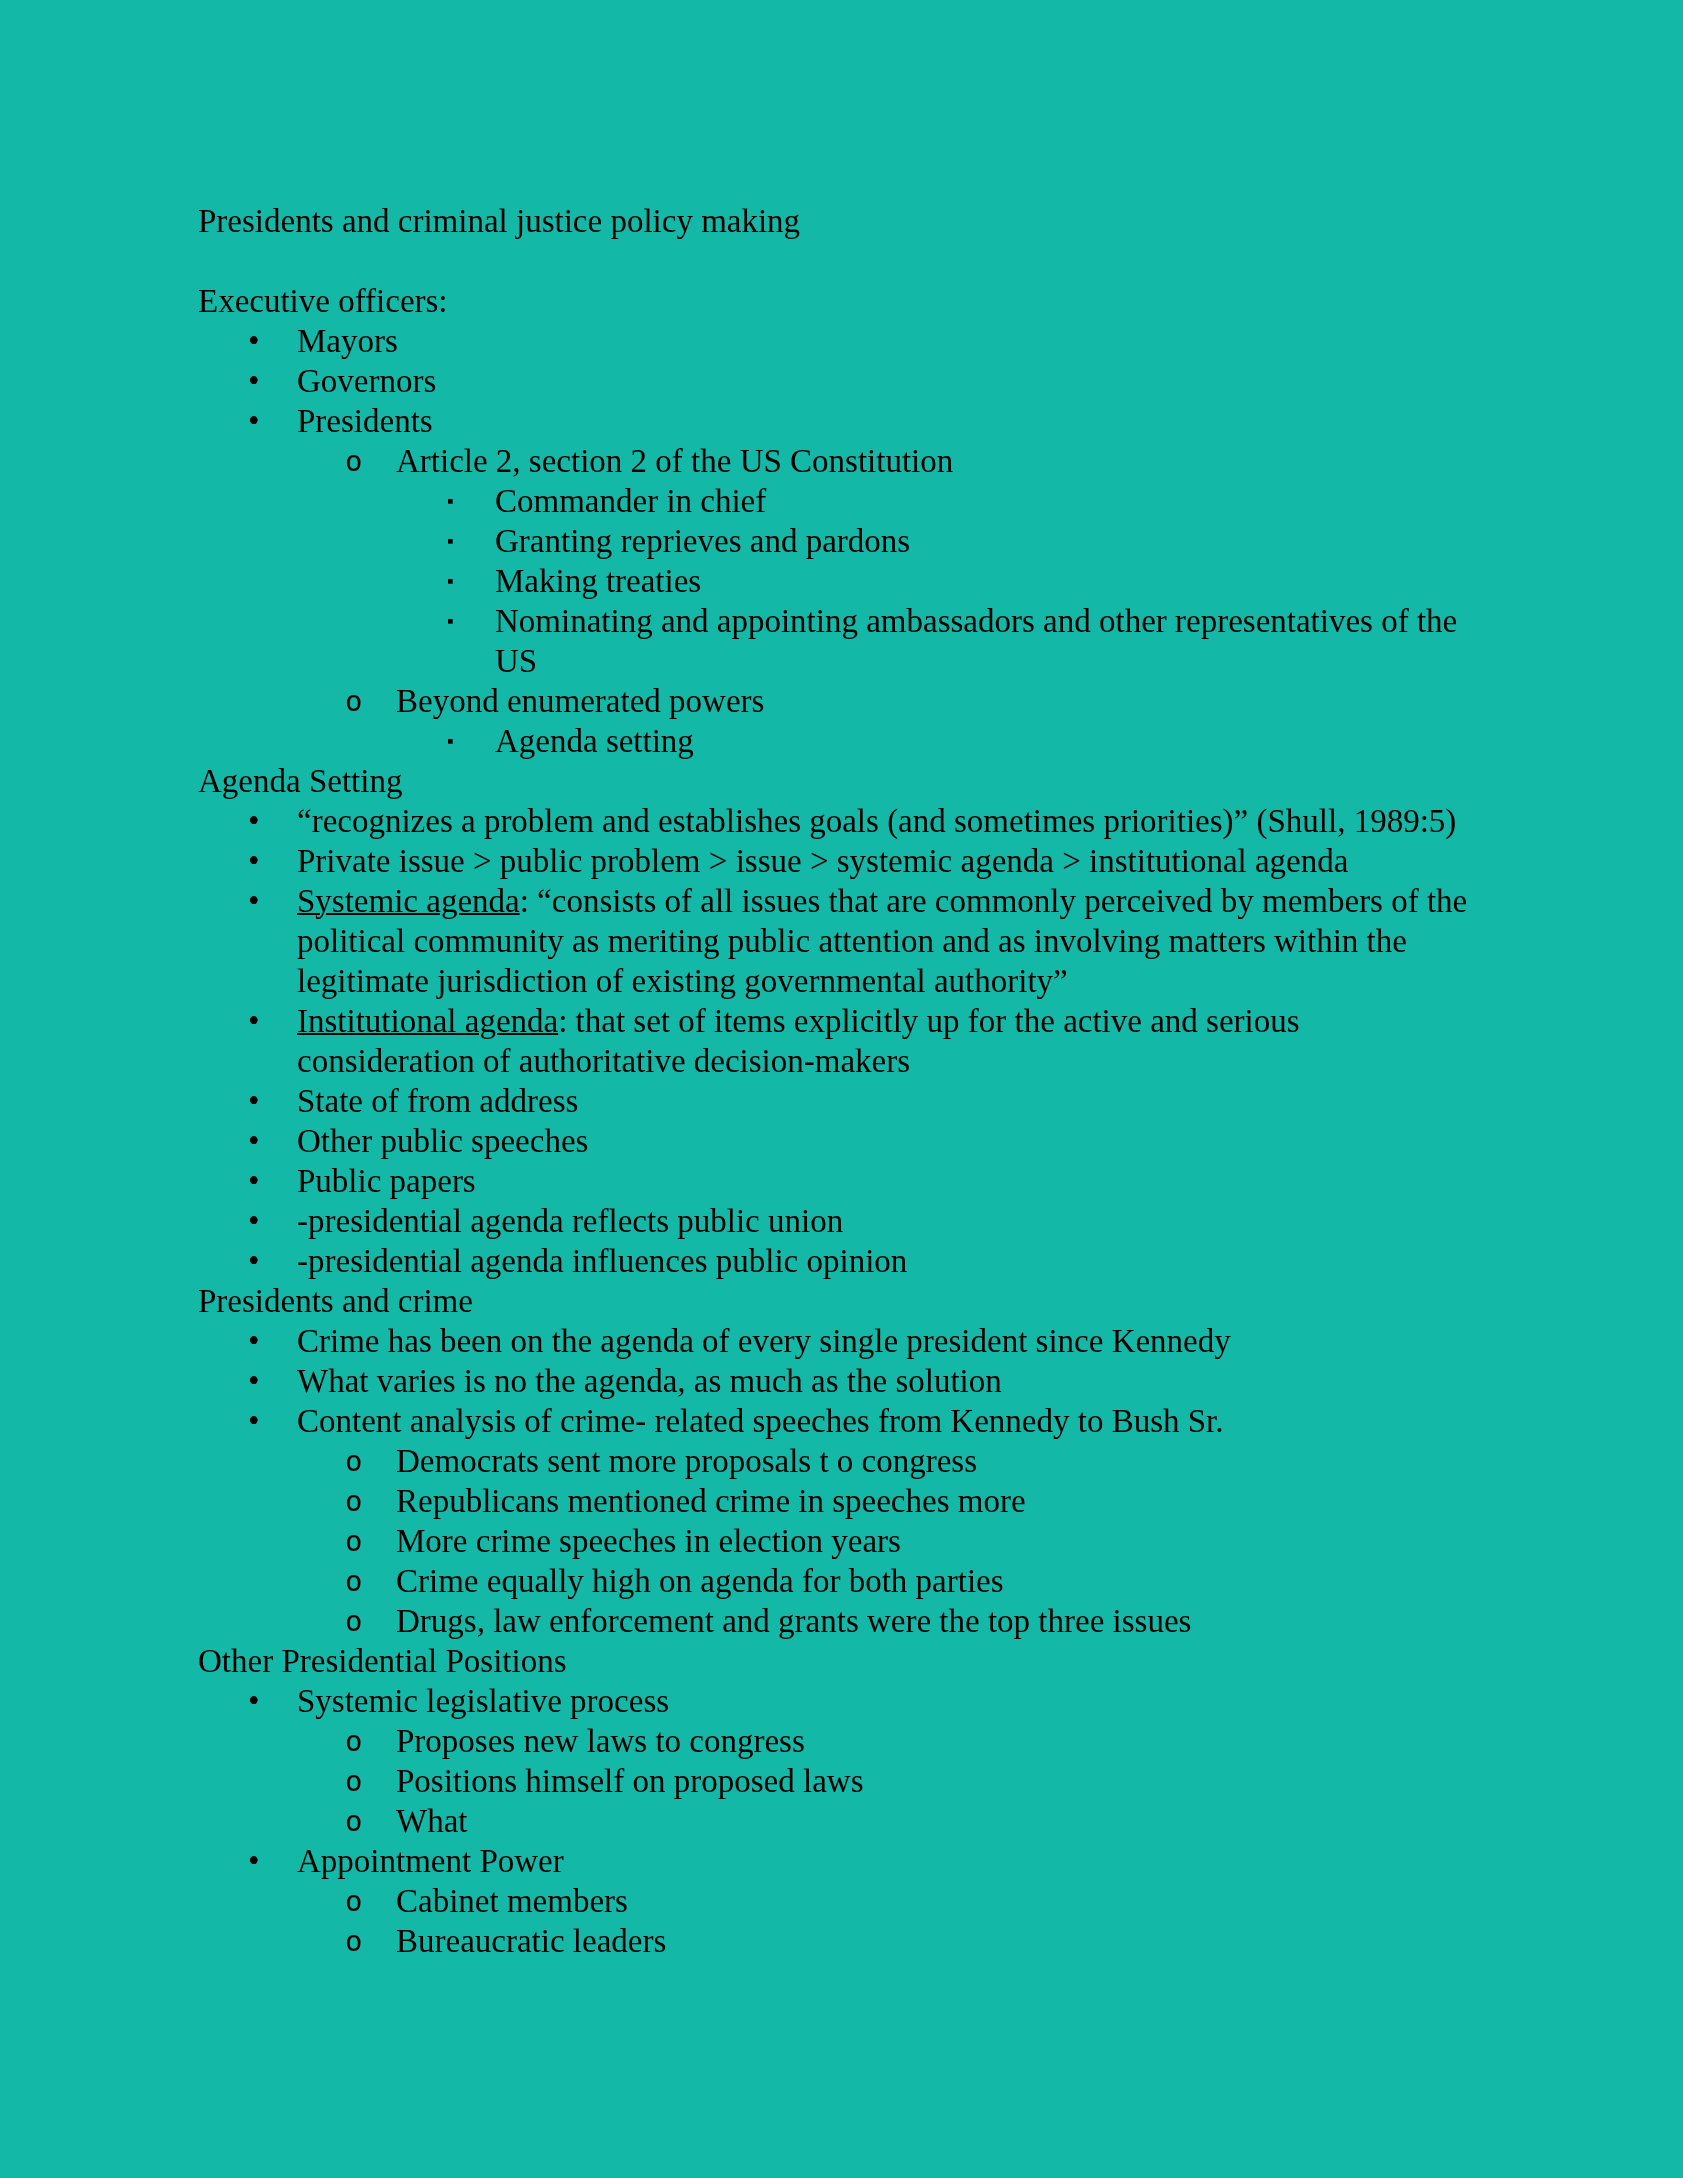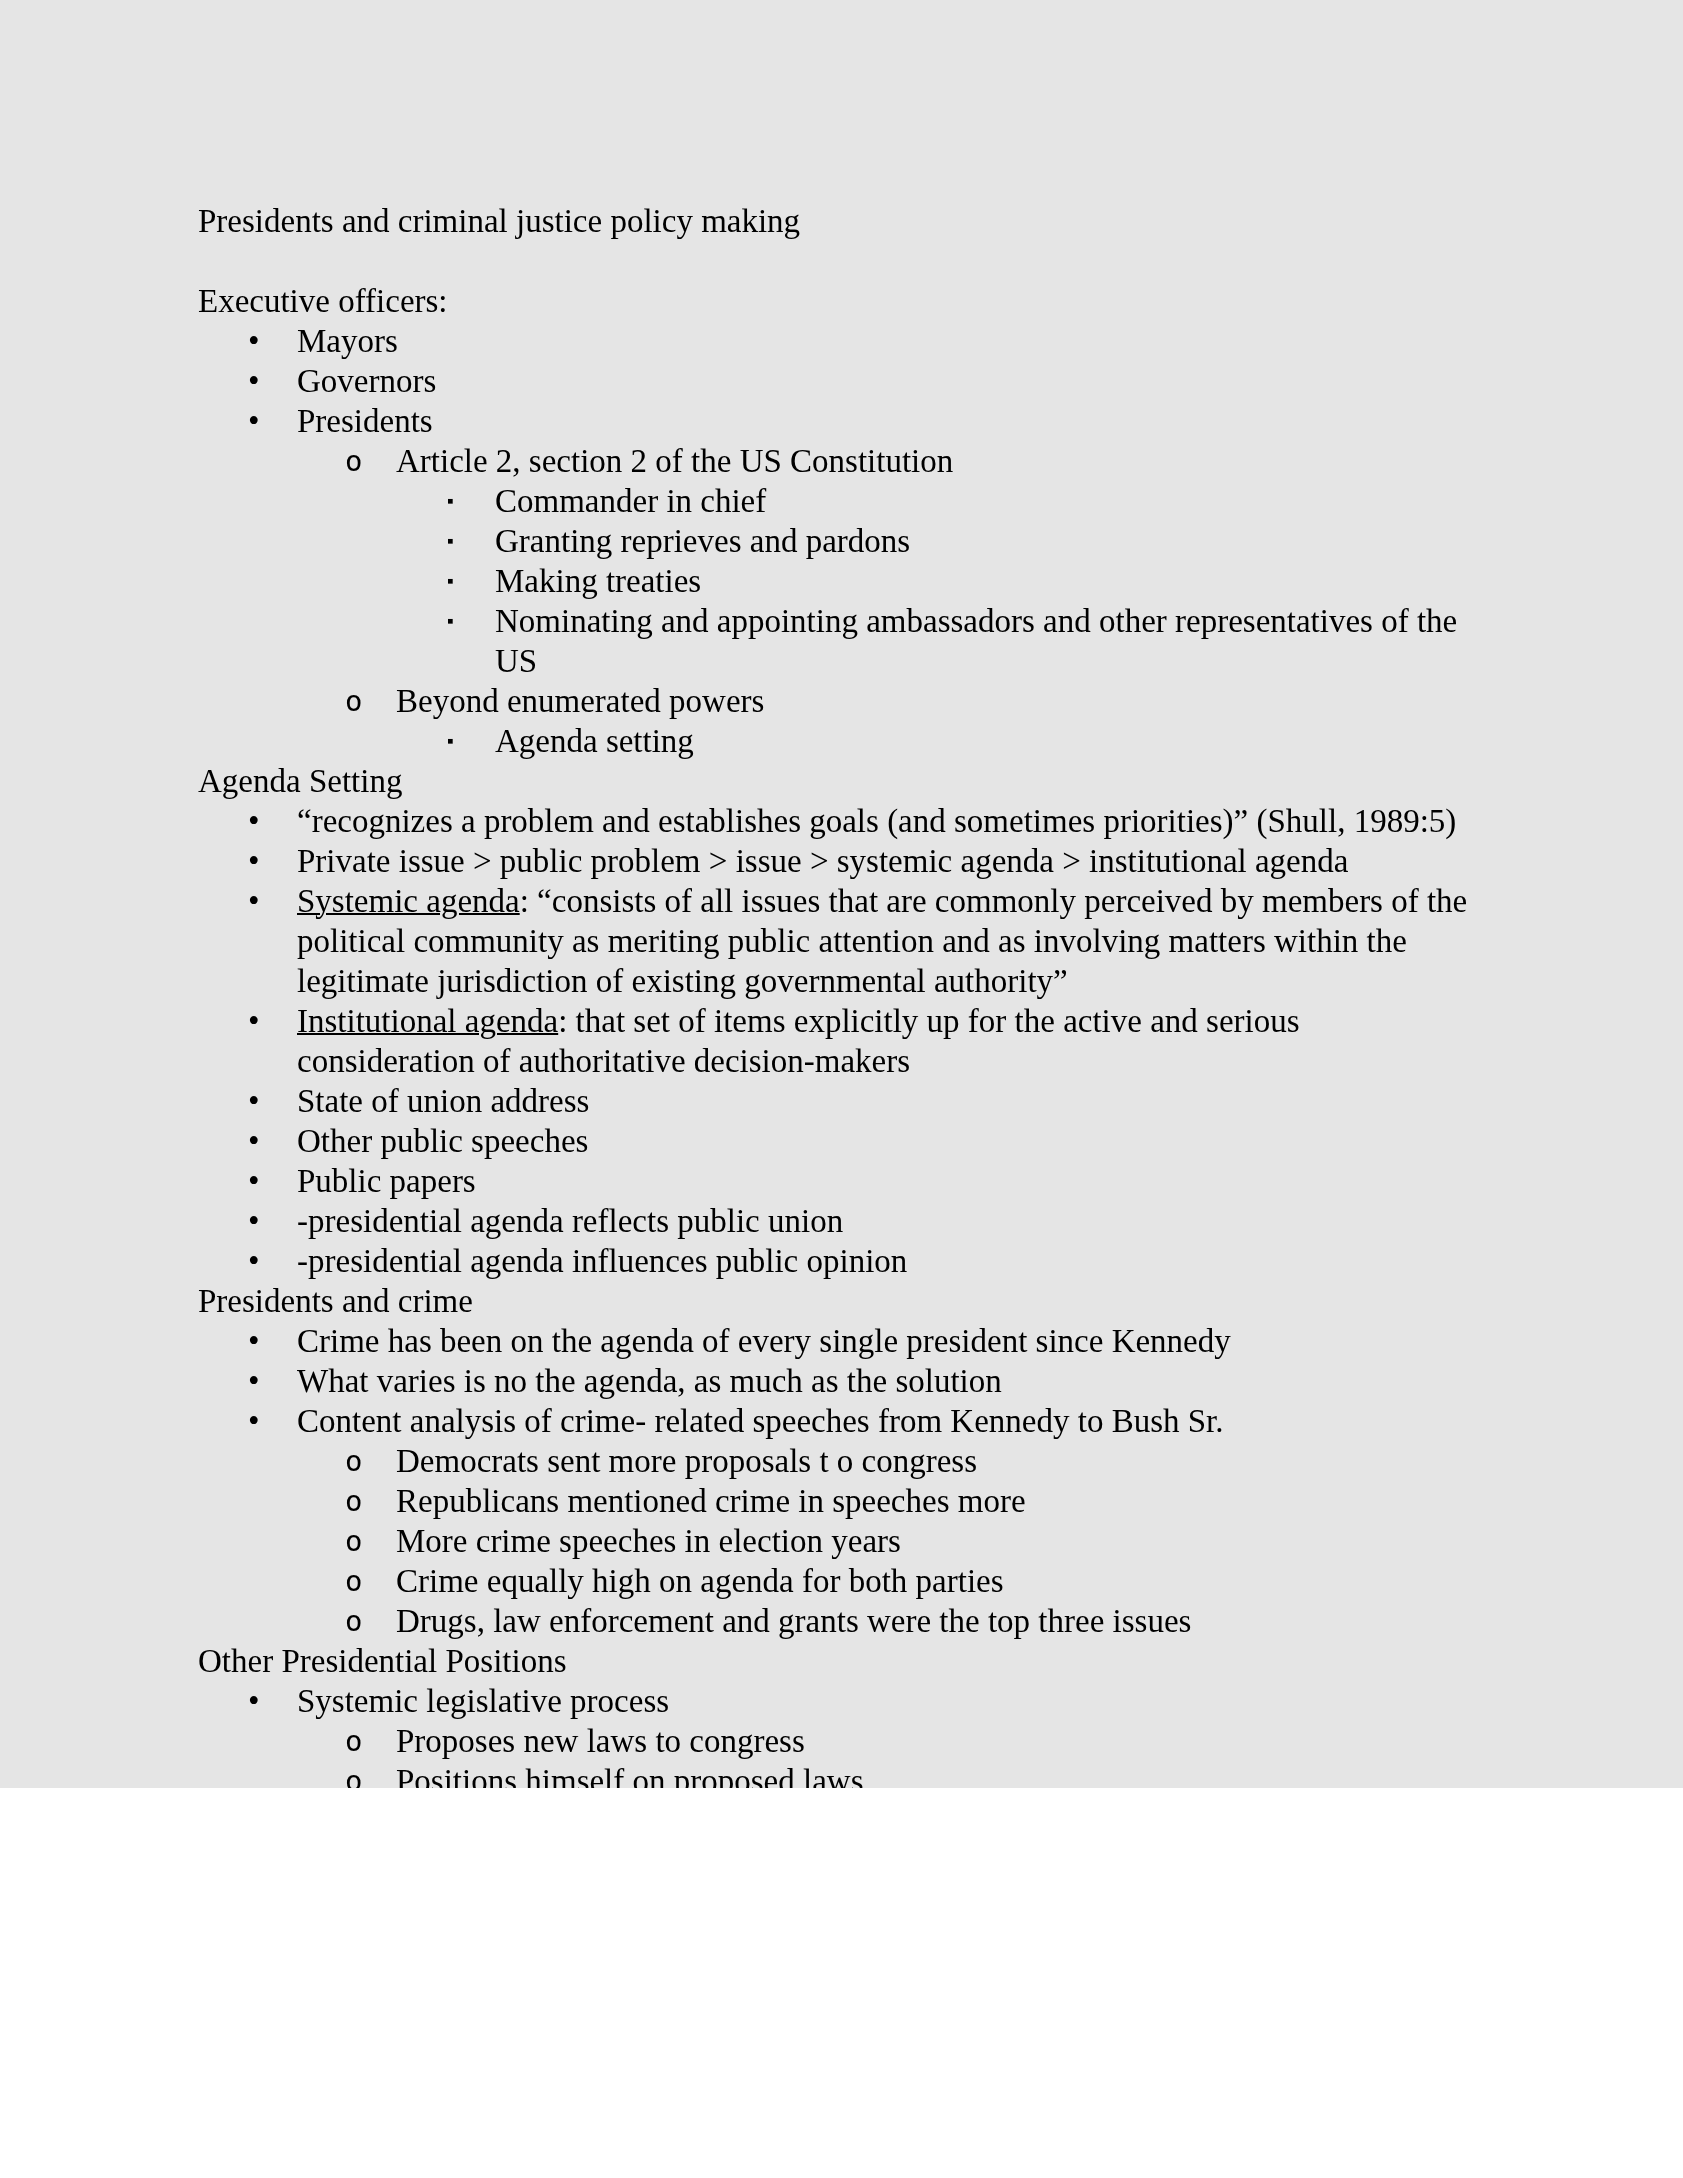--- a/index.html
+++ b/index.html
@@ -1,20 +1,20 @@
 <!DOCTYPE html>
 <html><head>
 <meta charset="utf-8">
 <style>
   html, body { margin: 0; padding: 0; background: #ffffff; }
   .page {
     position: relative;
     width: 1683px;
-    height: 1788px;
-    background: #e5e5e5;
+    height: 2178px;
+    background: #14b8a6;
     font-family: "Liberation Serif", serif;
     font-size: 33px;
     line-height: 40px;
     color: #000000;
     overflow: hidden;
   }
   .content {
     position: absolute;
     left: 198px;
     top: 201px;
@@ -56,21 +56,21 @@
     <div class="line b3"><span class="mk mk-square">▪</span><span>Nominating and appointing ambassadors and other representatives of the US</span></div>
     <div class="line b2"><span class="mk mk-circle">o</span><span>Beyond enumerated powers</span></div>
     <div class="line b3"><span class="mk mk-square">▪</span><span>Agenda setting</span></div>
 
     <div class="line"><span>Agenda Setting</span></div>
     <div class="line b1"><span class="mk mk-disc">•</span><span>“recognizes a problem and establishes goals (and sometimes priorities)” (Shull, 1989:5)</span></div>
     <div class="line b1"><span class="mk mk-disc">•</span><span>Private issue &gt; public problem &gt; issue &gt; systemic agenda &gt; institutional agenda</span></div>
     <div class="line b1"><span class="mk mk-disc">•</span><span><span class="u">Systemic agenda</span><span>: “consists of all issues that are commonly perceived by members of the political community as meriting public attention and as involving matters within the legitimate jurisdiction of existing governmental authority”</span></span></div>
     <div class="line b1"><span class="mk mk-disc">•</span><span><span class="u">Institutional agenda</span><span>: that set of items explicitly up for the active and serious consideration of authoritative decision-makers</span></span></div>
 
-    <div class="line b1"><span class="mk mk-disc">•</span><span>State of union address</span></div>
+    <div class="line b1"><span class="mk mk-disc">•</span><span>State of from address</span></div>
     <div class="line b1"><span class="mk mk-disc">•</span><span>Other public speeches</span></div>
     <div class="line b1"><span class="mk mk-disc">•</span><span>Public papers</span></div>
     <div class="line b1"><span class="mk mk-disc">•</span><span>-presidential agenda reflects public union</span></div>
     <div class="line b1"><span class="mk mk-disc">•</span><span>-presidential agenda influences public opinion</span></div>
 
     <div class="line"><span>Presidents and crime</span></div>
     <div class="line b1"><span class="mk mk-disc">•</span><span>Crime has been on the agenda of every single president since Kennedy</span></div>
     <div class="line b1"><span class="mk mk-disc">•</span><span>What varies is no the agenda, as much as the solution</span></div>
     <div class="line b1"><span class="mk mk-disc">•</span><span>Content analysis of crime- related speeches from Kennedy to Bush Sr.</span></div>
     <div class="line b2"><span class="mk mk-circle">o</span><span>Democrats sent more proposals t o congress</span></div>

